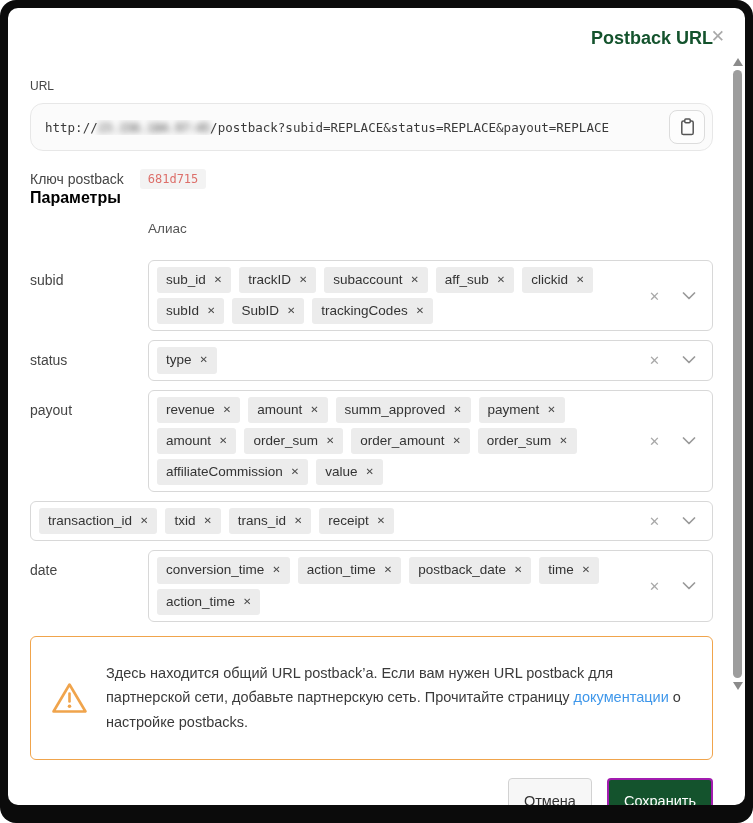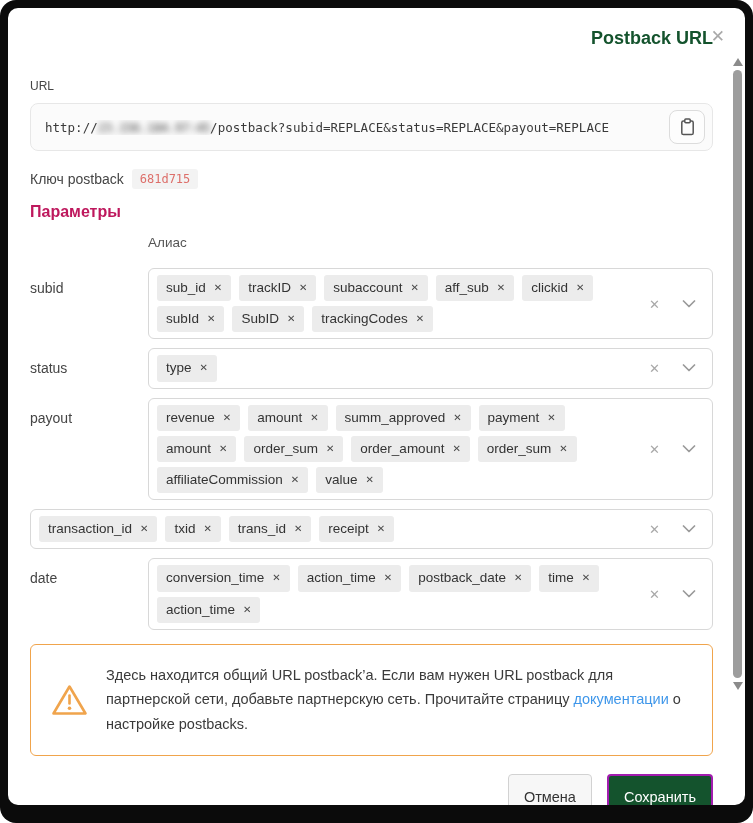--- a/index.html
+++ b/index.html
@@ -10,51 +10,51 @@
   .modal { position:absolute; left:8px; top:8px; right:8px; bottom:18px;
            background:#fff; border-radius:10px; padding:20px 32px 0 22px; overflow:hidden; }
 
   .modal-title { font-size:18px; font-weight:bold; color:#14532d; margin-bottom:30px;text-align:right; }
   .close-x { position:absolute; top:20px; right:20px; font-size:17px; color:#a9a9a9;
              font-weight:300; cursor:pointer; line-height:1; }
 
   .section-label { font-size:12px; color:#454545; margin-bottom:10px; }
 
   .url-field { display:flex; align-items:center; height:48px; background:#fbfbfb;
-               border:1px solid #e7e7e7; border-radius:8px; padding:0 7px 0 14px; margin-bottom:18px; }
+               border:1px solid #e7e7e7; border-radius:13px; padding:0 7px 0 14px; margin-bottom:18px; }
   .url-text { font-family:"DejaVu Sans Mono", monospace; font-size:12.5px; color:#3a3a3a;
               white-space:nowrap; overflow:hidden; flex:1; }
   .url-blur { filter:blur(3px); letter-spacing:-0.5px; }
   .copy-btn { width:36px; height:34px; border:1px solid #dcdcdc; border-radius:8px;
               background:#fdfdfd; display:flex; align-items:center; justify-content:center;
               cursor:pointer; flex:0 0 auto; }
 
-  .key-row { display:flex; align-items:center; gap:8px; margin-bottom:14px; }
+  .key-row { display:flex; align-items:center; gap:16px; }
   .key-label { font-size:14px; color:#454545; }
   .key-badge { font-family:"DejaVu Sans Mono", monospace; font-size:12px; color:#dd6f6a;
                background:#f3f3f3; border-radius:3px; padding:3px 8px; }
 
-  .params-title { font-size:16px; font-weight:bold; color:#be185d; margin-bottom:14px; }
-  .col-header { font-size:13.5px; color:#555; margin-left:118px; margin-bottom:18px; }
+  .params-title { font-size:16px; font-weight:bold; color:#000000; margin-bottom:14px; }
+  .col-header { font-size:13.5px; color:#555; margin-left:118px; margin-bottom:24px; }
 
   .param-row { display:flex; align-items:flex-start; margin-bottom:9px; }
   .param-label { width:118px; flex:0 0 118px; font-size:14px; color:#454545; padding-top:12px; }
   .alias-select { position:relative; flex:1; border:1px solid #d8d8d8; border-radius:6px;
                   padding:6px 84px 6px 8px; min-height:40px; background:#fff; }
   .tag-list { display:flex; flex-wrap:wrap; gap:5px 8px; }
   .tag { display:inline-flex; align-items:center; background:#ececec; border-radius:3px;
          padding:5px 9px; font-size:13.5px; color:#333; line-height:1.2; white-space:nowrap; }
   .tag-x { font-size:10px; color:#4a4a4a; margin-left:8px; cursor:pointer; }
   .clear-x { position:absolute; right:52px; top:50%; transform:translateY(-50%);
              font-size:13px; color:#a8a8a8; cursor:pointer; }
   .chevron { position:absolute; right:16px; top:50%; transform:translateY(-50%);
              cursor:pointer; display:flex; }
 
   .warning-box { border:1px solid #f0a44c; border-radius:6px; background:#fff;
-                 margin-top:14px; padding:18px 20px; display:flex; align-items:center; gap:18px; }
+                 margin-top:14px; padding:24px 20px; display:flex; align-items:center; gap:18px; }
   .warning-text { font-size:14.5px; color:#3a3a3a; line-height:1.7; }
   .doc-link { color:#3f97ea; text-decoration:none; cursor:pointer; }
 
   .footer { display:flex; justify-content:flex-end; gap:15px; margin-top:18px; }
   .btn { font-family:"Liberation Sans", sans-serif; font-size:14.5px; border-radius:4px;
          padding:8px 15px; height:47px; cursor:pointer; }
   .btn-cancel { background:#f7f7f7; border:1px solid #d2d2d2; color:#333; }
   .btn-save { background:#14532d; border:2px solid #a21caf; color:#fff; }
 
   .scrollbar { position:absolute; right:2px; top:50px; height:632px; width:11px;

